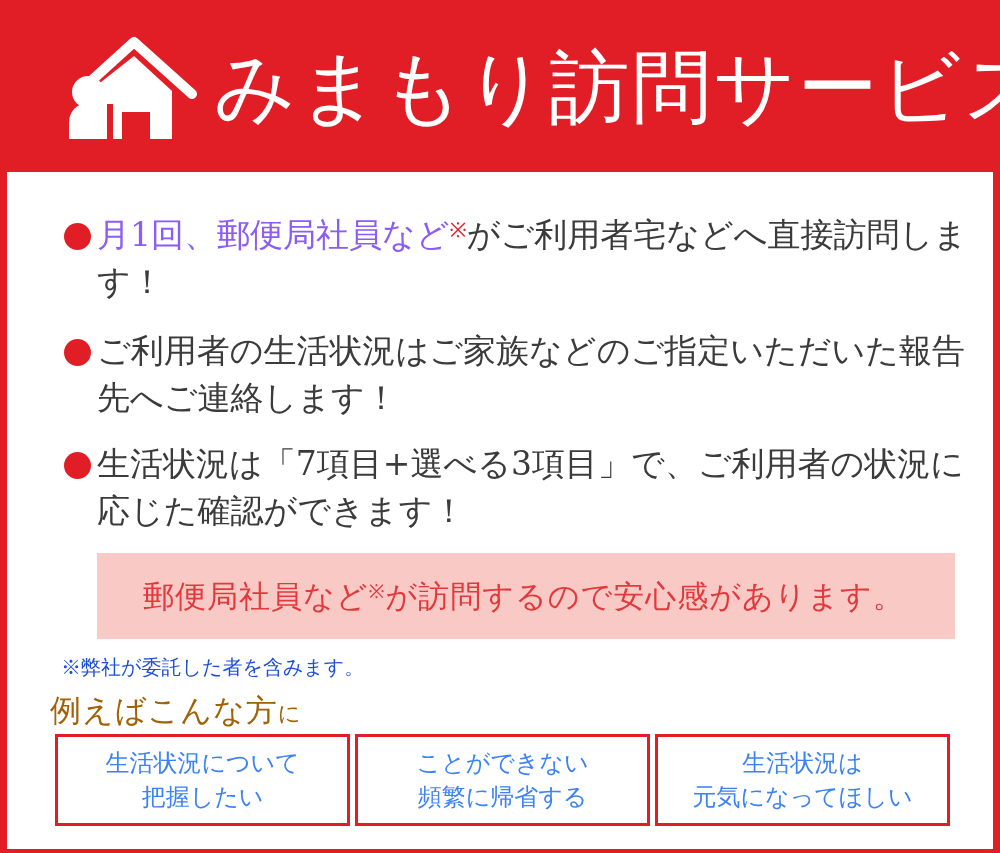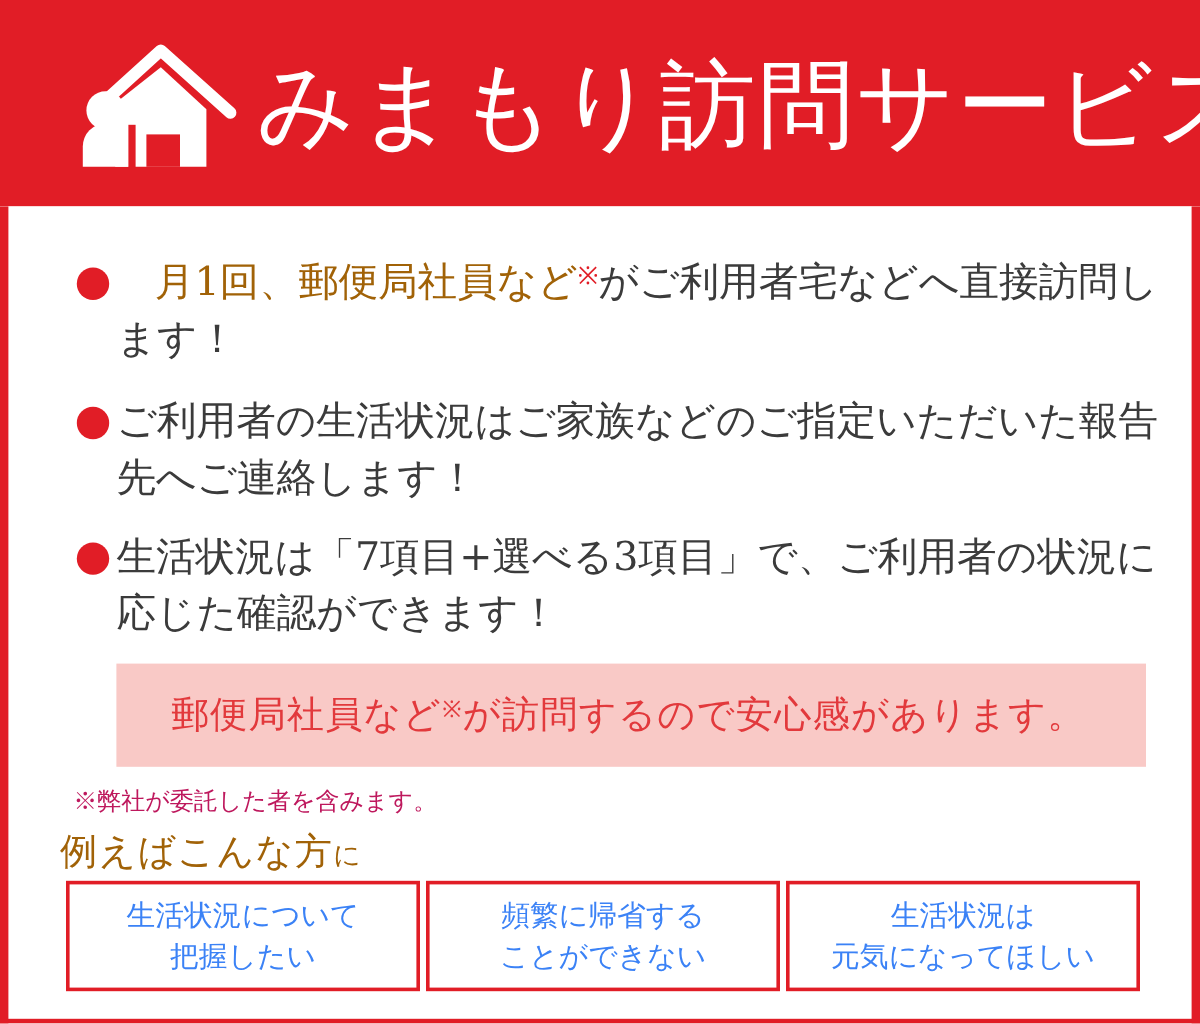--- a/index.html
+++ b/index.html
@@ -95,22 +95,21 @@
     width: 27px;
     height: 27px;
     border-radius: 50%;
     background: #e11d26;
   }
   .bullet .txt {
     display: block;
     margin-left: 33px;
   }
   .em-red {
-    color: #a16207;
-    margin-left: 32px;
+    color: #8b5cf6;
   }
   .mark {
     color: #e11d26;
     font-size: 0.62em;
     vertical-align: 0.45em;
   }
 
   
   .highlight {
     margin: 6px 0 0 90px;
@@ -127,21 +126,21 @@
     font-size: 31px;
     letter-spacing: 1px;
     line-height: 1;
   }
   .highlight-text .mark { color: #e2393c; }
 
   
   .footnote {
     margin: 16px 0 0 54px;
     font-size: 20px;
-    color: #be185d;
+    color: #1d4ed8;
     line-height: 1.2;
   }
 
   
   .ex-heading {
     margin: 14px 0 7px 43px;
     font-size: 31px;
     color: #a16207;
     line-height: 1.1;
     letter-spacing: 1px;
@@ -222,22 +221,22 @@
       <div class="footnote">※弊社が委託した者を含みます。</div>
 
       <div class="ex-heading"><span>例えばこんな方</span><span class="small">に</span></div>
 
       <div class="box-row">
         <div class="ex-box">
           <span>生活状況について</span>
           <span>把握したい</span>
         </div>
         <div class="ex-box">
+          <span>ことができない</span>
           <span>頻繁に帰省する</span>
-          <span>ことができない</span>
         </div>
         <div class="ex-box">
           <span>生活状況は</span>
           <span>元気になってほしい</span>
         </div>
       </div>
 
     </div>
   </div>
 </div>

